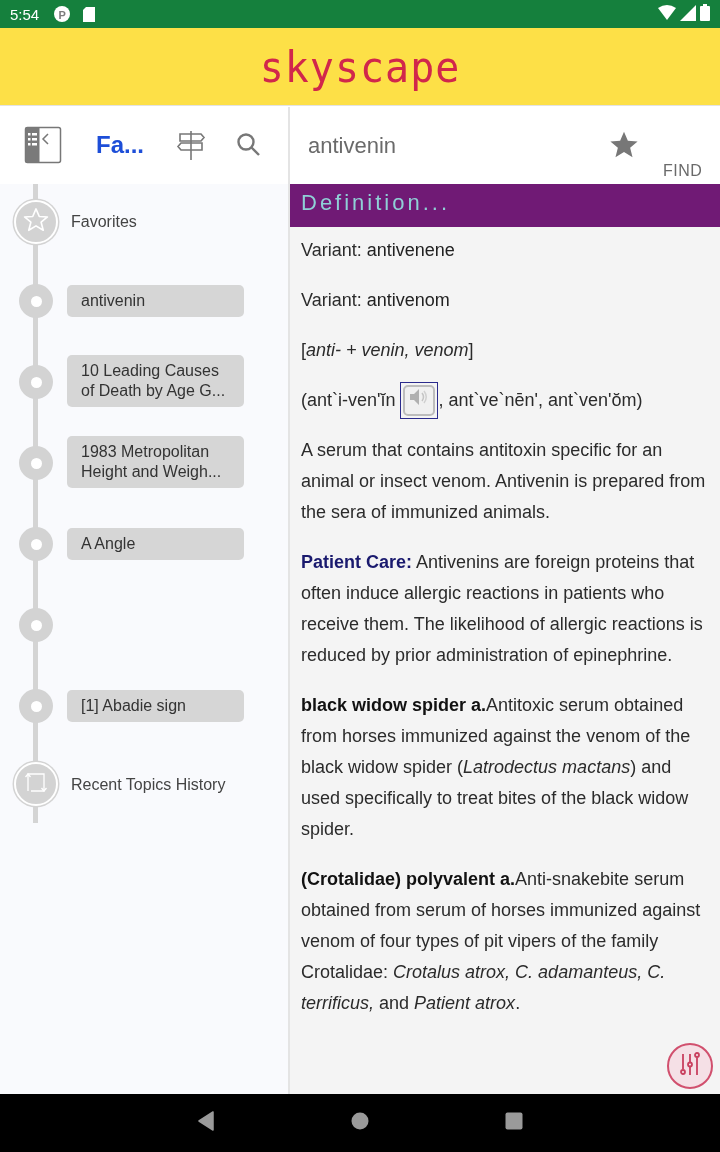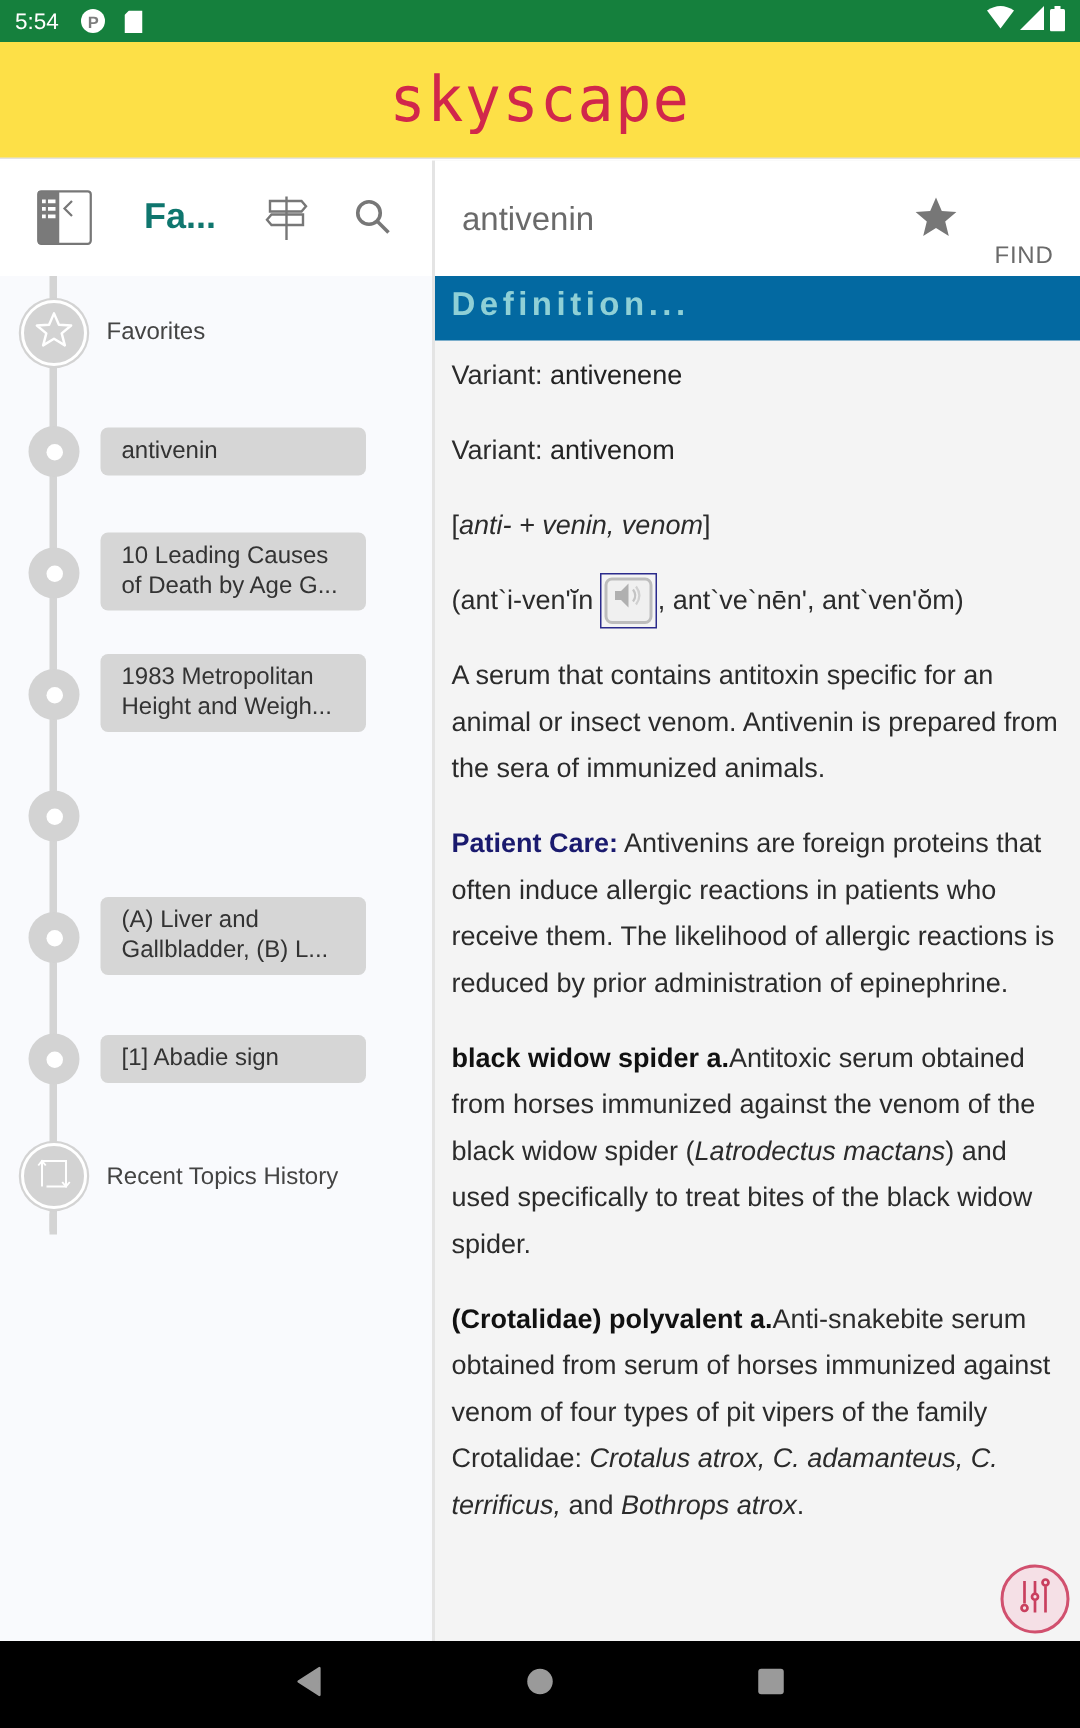--- a/index.html
+++ b/index.html
@@ -6,34 +6,34 @@
   html, body { width: 720px; height: 1152px; overflow: hidden; background: #fff; font-family: "Liberation Sans", "DejaVu Sans", sans-serif; }
   .status-bar { position: absolute; top: 0; left: 0; width: 720px; height: 28px; background: #15803d; color: #fff; display: flex; align-items: center; padding: 0 10px; font-size: 15px; }
   .status-bar .time { margin-right: 14px; }
   .status-bar .sb-icon { margin-right: 12px; display: inline-flex; align-items: center; }
   .status-bar .right { margin-left: auto; display: flex; align-items: center; gap: 4px; }
   .app-header { position: absolute; top: 28px; left: 0; width: 720px; height: 78px; background: #fde047; display: flex; align-items: center; justify-content: center; border-bottom: 1px solid #e3e3e3; }
   .logo { color: #d1274b; font-family: "DejaVu Sans Mono", monospace; font-size: 40px; letter-spacing: 1px; font-weight: normal; transform: scaleY(1.05); }
   .left-pane { position: absolute; top: 107px; left: 0; width: 288px; height: 987px; background: #f9fafd; }
   .left-toolbar { height: 77px; background: #fff; display: flex; align-items: center; position: relative; }
   .left-toolbar .tb { position: absolute; display: flex; align-items: center; justify-content: center; }
-  .left-title { position: absolute; left: 96px; top: 24px; font-size: 24px; color: #0f766e; font-weight: bold; }
+  .left-title { position: absolute; left: 96px; top: 24px; font-size: 24px; color: #1d4ed8; font-weight: bold; }
   .divider-v { position: absolute; top: 107px; left: 288px; width: 2px; height: 987px; background: #e4e4e4; }
   .timeline-line { position: absolute; left: 33px; width: 5px; background: #d4d4d4; }
   .node-big { position: absolute; left: 14px; width: 44px; height: 44px; border-radius: 50%; background: #d3d3d3; border: 2px solid #fff; box-shadow: 0 0 0 1.5px #d3d3d3; display: flex; align-items: center; justify-content: center; }
   .node-small { position: absolute; left: 19px; width: 34px; height: 34px; border-radius: 50%; background: #d3d3d3; display: flex; align-items: center; justify-content: center; }
   .node-small::after { content: ""; width: 11px; height: 11px; border-radius: 50%; background: #fff; }
   .section-label { position: absolute; left: 71px; font-size: 16px; color: #444; }
   .topic-chip { position: absolute; left: 67px; width: 177px; background: #d6d6d6; border-radius: 5px; padding: 6px 14px; font-size: 16px; line-height: 20px; color: #333; }
   .right-pane { position: absolute; top: 107px; left: 290px; width: 430px; height: 987px; background: #f4f4f4; overflow: hidden; }
   .right-toolbar { height: 77px; background: #fff; position: relative; }
   .doc-title { position: absolute; left: 18px; top: 26px; font-size: 22px; color: #6a6a6a; }
   .star-btn { position: absolute; left: 318px; top: 22px; }
   .find-btn { position: absolute; left: 373px; top: 30px; font-size: 16px; color: #6a6a6a; letter-spacing: 0.5px; margin-top: 25px; }
-  .def-heading { height: 43px; background: #0369a1; padding-left: 11px; padding-top: 6px; color: #8fd0d6; font-size: 22px; font-weight: bold; letter-spacing: 3px; }
+  .def-heading { height: 43px; background: #701a75; padding-left: 11px; padding-top: 6px; color: #8fd0d6; font-size: 22px; font-weight: normal; letter-spacing: 3px; }
   .content { padding: 8px 11px 0 11px; color: #2b2b2b; font-size: 18px; line-height: 31px; }
   .content p { margin-bottom: 19px; }
   .content .b { font-weight: normal; color: #222; }
   .content .i { font-style: italic; }
   .content .bi { font-weight: bold; color: #111; }
   .content .pc { font-weight: bold; color: #1a1a6e; }
   .audio-btn { display: inline-flex; vertical-align: middle; width: 38px; height: 37px; border: 1.5px solid #2b2b8c; align-items: center; justify-content: center; margin: -6px 0 -4px 0; background: #f4f4f4; }
   .audio-btn .inner { width: 32px; height: 31px; border: 2px solid #bdbdbd; border-radius: 5px; display: flex; align-items: center; justify-content: center; background: #f0f0f0; }
   .fab { position: absolute; left: 667px; top: 1043px; width: 46px; height: 46px; border-radius: 50%; border: 2px solid #d1506e; background: rgba(245,210,220,0.6); display: flex; align-items: center; justify-content: center; }
   .nav-bar { position: absolute; top: 1094px; left: 0; width: 720px; height: 58px; background: #000; }
@@ -124,23 +124,23 @@
   <div class="node-small" style="top:177px;"></div>
   <div class="topic-chip" style="top:178px;">antivenin</div>
 
   <div class="node-small" style="top:258px;"></div>
   <div class="topic-chip" style="top:248px;">10 Leading Causes of Death by Age G...</div>
 
   <div class="node-small" style="top:339px;"></div>
   <div class="topic-chip" style="top:329px;">1983 Metropolitan Height and Weigh...</div>
 
   <div class="node-small" style="top:420px;"></div>
+  <div class="topic-chip" style="top:421px;">A Angle</div>
 
   <div class="node-small" style="top:501px;"></div>
-  <div class="topic-chip" style="top:491px;">(A) Liver and Gallbladder, (B) L...</div>
 
   <div class="node-small" style="top:582px;"></div>
   <div class="topic-chip" style="top:583px;">[1] Abadie sign</div>
 
   <div class="node-big" style="top:655px;">
     <span>
       <svg width="26" height="26" viewBox="0 0 26 26" fill="none" stroke="#fff" stroke-width="1.3">
         <path d="M5 22 V5 H21 V22 H8"></path>
         <path d="M2.5 8 L5 5 L7.5 8"></path>
         <path d="M18.5 19 L21 22 L23.5 19"></path>
@@ -190,21 +190,21 @@
         </span><span>, ant`ve`nēn', ant`ven'ŏm)</span>
     </p>
     <p>A serum that contains antitoxin specific for an animal or insect venom. Antivenin is prepared from the sera of immunized animals.</p>
     <p>
       <span class="pc">Patient Care:</span><span> Antivenins are foreign proteins that often induce allergic reactions in patients who receive them. The likelihood of allergic reactions is reduced by prior administration of epinephrine.</span>
     </p>
     <p>
       <span class="bi">black widow spider a.</span><span>Antitoxic serum obtained from horses immunized against the venom of the black widow spider (</span><span class="i">Latrodectus mactans</span><span>) and used specifically to treat bites of the black widow spider.</span>
     </p>
     <p>
-      <span class="bi">(Crotalidae) polyvalent a.</span><span>Anti-snakebite serum obtained from serum of horses immunized against venom of four types of pit vipers of the family Crotalidae: </span><span class="i">Crotalus atrox, C. adamanteus, C. terrificus,</span><span> and </span><span class="i">Bothrops atrox</span><span>.</span>
+      <span class="bi">(Crotalidae) polyvalent a.</span><span>Anti-snakebite serum obtained from serum of horses immunized against venom of four types of pit vipers of the family Crotalidae: </span><span class="i">Crotalus atrox, C. adamanteus, C. terrificus,</span><span> and </span><span class="i">Patient atrox</span><span>.</span>
     </p>
   </div>
 </div>
 
 <div class="fab">
   <span>
     <svg width="30" height="30" viewBox="0 0 30 30" fill="none" stroke="#c9405f" stroke-width="1.8">
       <line x1="8" y1="5" x2="8" y2="20"></line>
         <circle cx="8" cy="23" r="2"></circle>
       <line x1="15" y1="5" x2="15" y2="13"></line>

